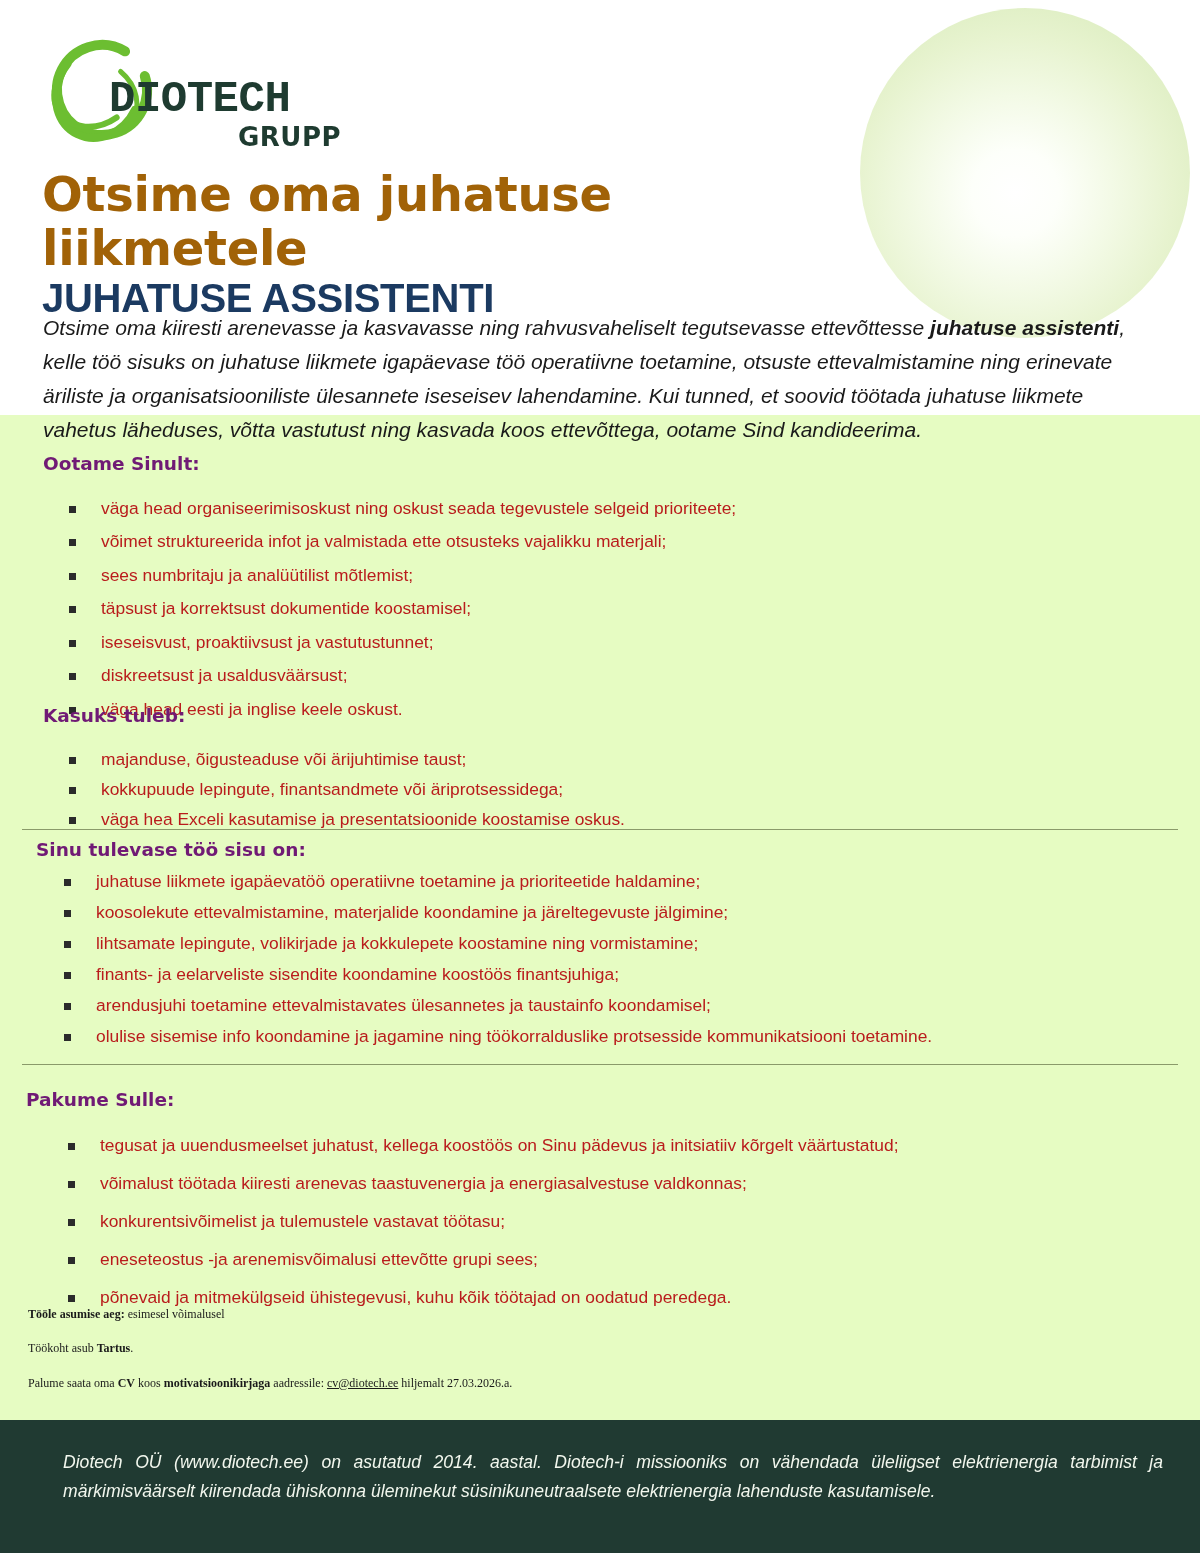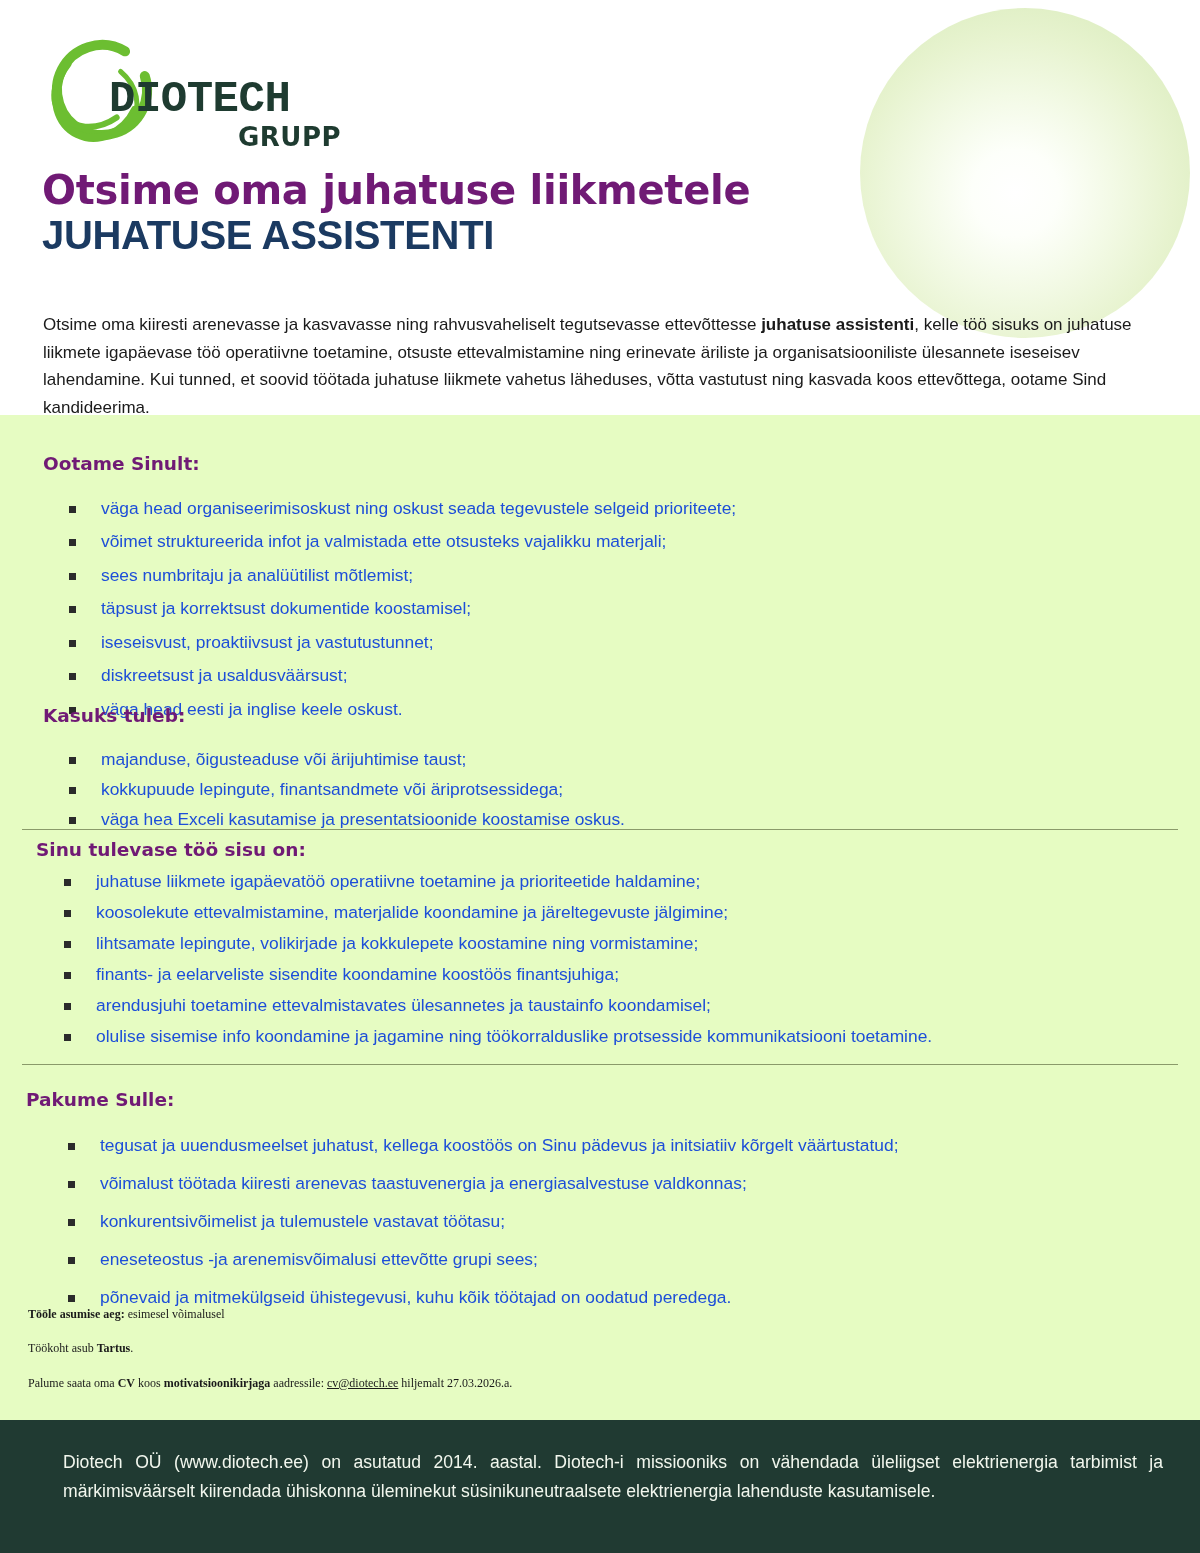--- a/index.html
+++ b/index.html
@@ -73,44 +73,45 @@
     font-family: "DejaVu Sans", sans-serif;
   }
 
   .title-block {
     position: absolute;
     left: 42px;
     top: 168px;
     width: 800px;
   }
   .title-line1 {
-    font-size: 40px;
-    font-weight: bold;
-    color: #701a75;
+    font-size: 48px;
+    font-weight: bold;
+    color: #a16207;
     line-height: 1.12;
     letter-spacing: -0.3px;
     font-family: "DejaVu Sans", sans-serif;
   }
   .title-line2 {
     font-size: 40px;
     font-weight: bold;
     color: #1b3a61;
     line-height: 1.12;
     letter-spacing: -0.3px;
     font-family: "Liberation Sans", sans-serif;
   }
 
   .intro {
     position: absolute;
     left: 43px;
     top: 311px;
     width: 1112px;
-    font-size: 17px;
+    font-size: 21px;
     line-height: 1.62;
     color: #1a1a1a;
+    font-style: italic;
   }
   .intro b { font-weight: bold; }
 
   
   .band {
     position: absolute;
     left: 0;
     top: 415px;
     width: 1200px;
     height: 1005px;
@@ -136,21 +137,21 @@
 
   ul.blist {
     margin: 0;
     padding: 0;
     list-style: none;
   }
   ul.blist li {
     position: relative;
     font-size: 17.4px;
     line-height: 1.55;
-    color: #1d4ed8;
+    color: #b91c1c;
     padding-left: 34px;
   }
   ul.blist li::before {
     content: "";
     position: absolute;
     left: 8px;
     top: 11px;
     width: 7px;
     height: 7px;
     background: #2b2b2b;
@@ -216,20 +217,21 @@
     background: #203a32;
     z-index: 4;
   }
   .footer-text {
     position: absolute;
     left: 63px;
     top: 28px;
     width: 1100px;
     font-size: 17.6px;
     line-height: 1.62;
+    font-style: italic;
     color: #f2f7ee;
     text-align: justify;
     font-family: "Liberation Sans", sans-serif;
   }
 </style>
 </head>
 <body>
 
 <div class="sphere"></div>
 

